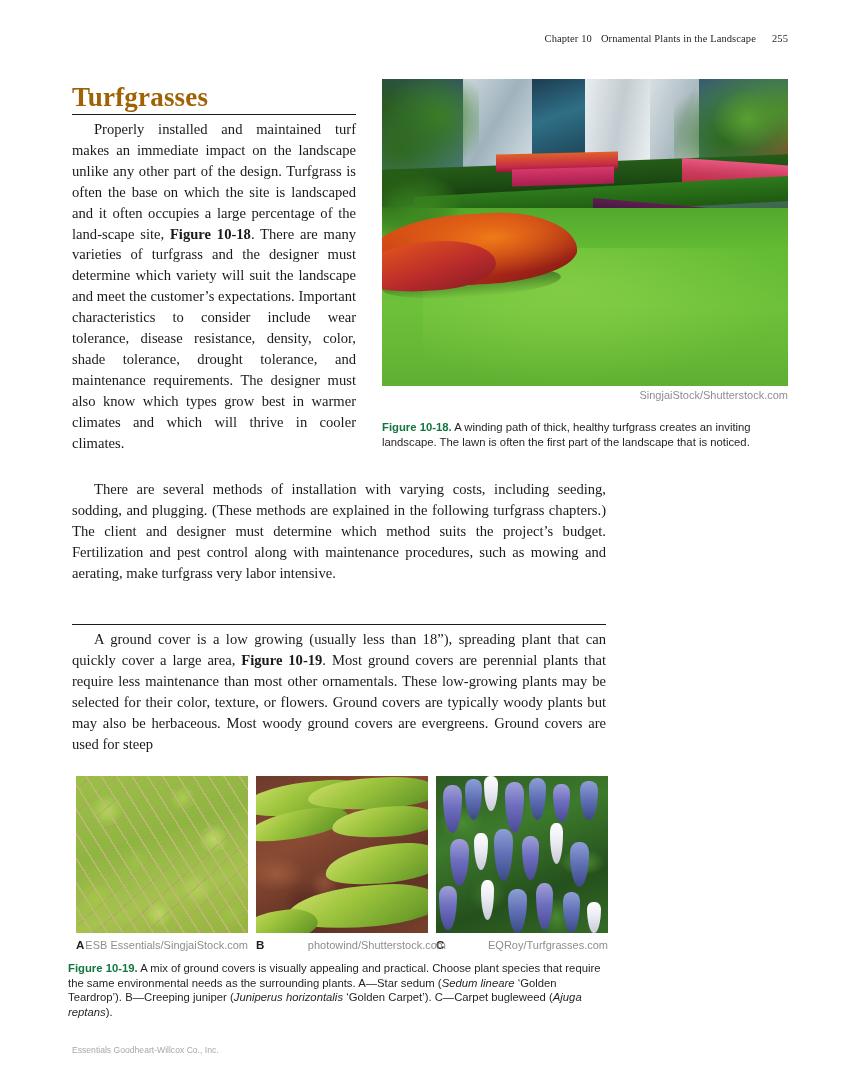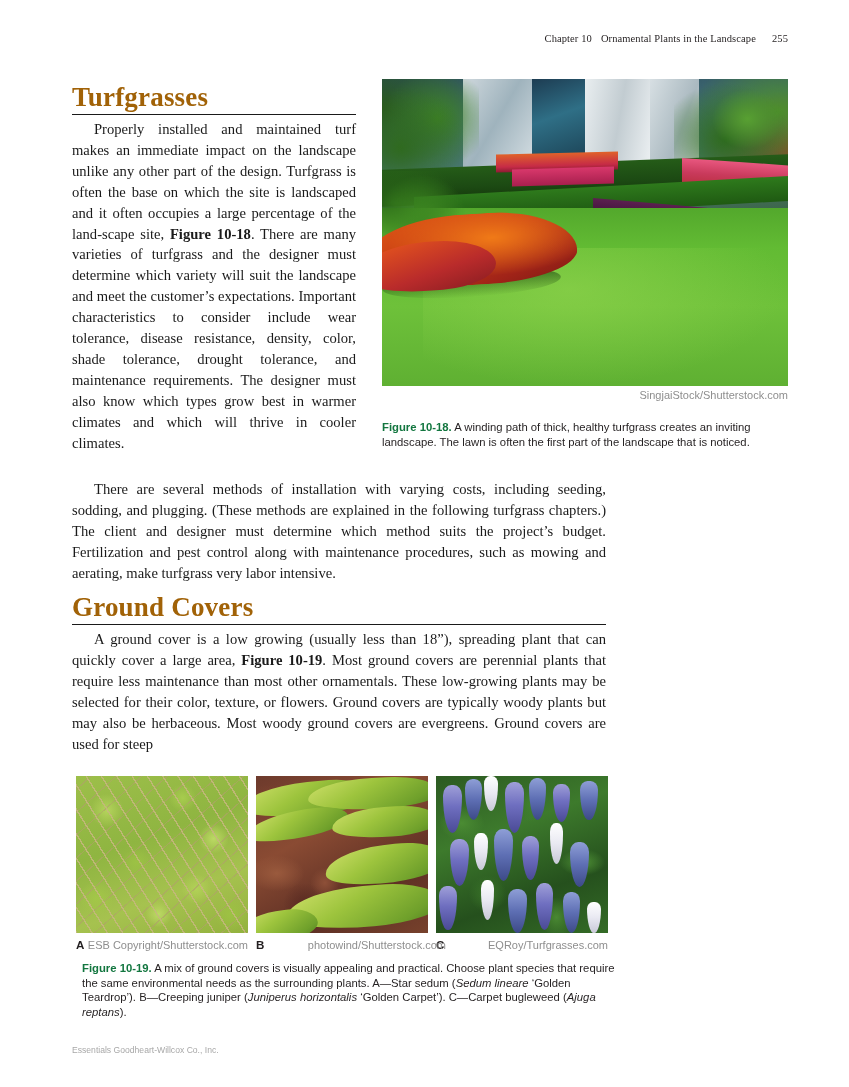--- a/index.html
+++ b/index.html
@@ -131,21 +131,21 @@
   .gc-credit {
     position: absolute;
     top: 939px;
     width: 172px;
     text-align: right;
   }
   #gc-credit-a { left: 76px; }
   #gc-credit-b { left: 274px; }
   #gc-credit-c { left: 436px; }
 
-  #fig19-caption { left: 82px; top: 961px; width: 540px; }
+  #fig19-caption { left: 68px; top: 961px; width: 540px; }
 
   
   .footer {
     position: absolute;
     left: 72px; top: 1045px;
     font-family: "Liberation Sans", "DejaVu Sans", sans-serif;
     font-size: 8.6px;
     color: #a8a8a8;
   }
 
@@ -367,21 +367,20 @@
   <div class="credit" id="fig18-credit">SingjaiStock/Shutterstock.com</div>
 
   <div class="fig-caption" id="fig18-caption">
     <span class="lbl">Figure 10-18.</span><span> A winding path of thick, healthy turfgrass creates an inviting landscape. The lawn is often the first part of the landscape that is noticed.</span>
   </div>
 
   <div class="body-text" id="para-wide">
     <span class="indent"></span><span>There are several methods of installation with varying costs, including seeding, sodding, and plugging. (These methods are explained in the following turfgrass chapters.) The client and designer must determine which method suits the project’s budget. Fertilization and pest control along with maintenance procedures, such as mowing and aerating, make turfgrass very labor intensive.</span>
   </div>
 
-  <div class="sec-head" style="left:72px; top:594px;">Ground Covers</div>
   <div class="sec-rule" style="left:72px; top:624px; width:534px;"></div>
 
   <div class="body-text" id="para-gc">
     <span class="indent"></span><span>A ground cover is a low growing (usually less than 18”), spreading plant that can quickly cover a large area, </span><b>Figure 10-19</b><span>. Most ground covers are perennial plants that require less maintenance than most other ornamentals. These low-growing plants may be selected for their color, texture, or flowers. Ground covers are typically woody plants but may also be herbaceous. Most woody ground covers are evergreens. Ground covers are used for steep</span>
   </div>
 
   <div class="gc-photo" id="gc-a">
     <div class="ph a-base"></div>
     <div class="ph a-moss"></div>
     <div class="ph a-straw"></div>
@@ -420,21 +419,21 @@
     <div class="c-sp c-blue2" style="left:42%; top:72%; width:11%; height:28%;"></div>
     <div class="c-sp c-blue" style="left:58%; top:68%; width:10%; height:30%;"></div>
     <div class="c-sp c-blue2" style="left:74%; top:74%; width:10%; height:26%;"></div>
     <div class="c-sp c-white" style="left:88%; top:80%; width:8%;  height:20%;"></div>
   </div>
 
   <div class="gc-letter" id="gc-letter-a">A</div>
   <div class="gc-letter" id="gc-letter-b">B</div>
   <div class="gc-letter" id="gc-letter-c">C</div>
 
-  <div class="credit gc-credit" id="gc-credit-a">ESB Copyright/Shutterstock.com</div>
+  <div class="credit gc-credit" id="gc-credit-a">ESB Essentials/SingjaiStock.com</div>
   <div class="credit gc-credit" id="gc-credit-b">photowind/Shutterstock.com</div>
   <div class="credit gc-credit" id="gc-credit-c">EQRoy/Turfgrasses.com</div>
 
   <div class="fig-caption" id="fig19-caption">
     <span class="lbl">Figure 10-19.</span><span> A mix of ground covers is visually appealing and practical. Choose plant species that require the same environmental needs as the surrounding plants. A—Star sedum (</span><i>Sedum lineare</i><span> ‘Golden Teardrop’). B—Creeping juniper (</span><i>Juniperus horizontalis</i><span> ‘Golden Carpet’). C—Carpet bugleweed (</span><i>Ajuga reptans</i><span>).</span>
   </div>
 
   <div class="footer">Essentials Goodheart-Willcox Co., Inc.</div>
 
 </div>

